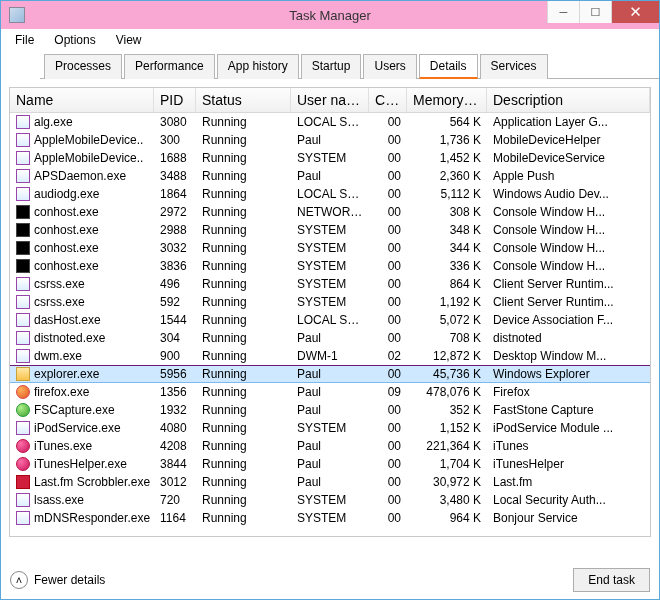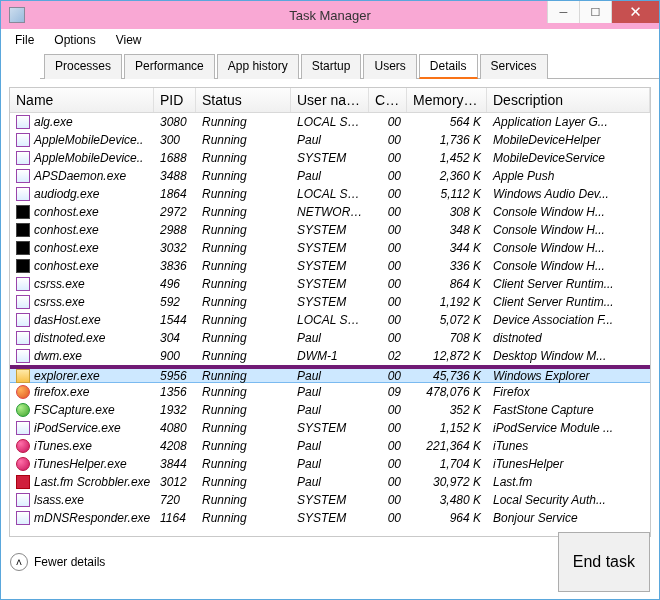--- a/index.html
+++ b/index.html
@@ -12,43 +12,43 @@
 .win-btn.close { background: #c75050; color: #fff; width: 48px; }
 .win-btn.close span { font-size: 15px; }
 .menubar { padding: 2px 6px 4px 6px; display: flex; gap: 4px; }
 .menubar span { padding: 2px 8px; cursor: default; }
 .tabs { display: flex; border-bottom: 1px solid #b5b5b5; padding-left: 4px; margin-left: 39px; }
 .tab { padding: 4px 10px; border: 1px solid #b5b5b5; border-bottom: none; margin-right: 2px; background: #f3f3f3; position: relative; top: 1px; font-size: 12px; }
 .tab.active { background: #fff; border-bottom: 2px solid #f97316; }
 .list-area { height: 450px; overflow: hidden; border: 1px solid #c9c9c9; margin: 8px; position: relative; }
 .headers { display: flex; background: linear-gradient(#fdfdfd,#f0f0f0); border-bottom: 1px solid #d8d8d8; font-size: 14px; }
 .headers > div { padding: 4px 6px; border-right: 1px solid #e0e0e0; white-space: nowrap; overflow: hidden; text-overflow: ellipsis; }
-.rows { height: 420px; overflow-y: scroll; overflow-x: hidden; font-style: italic; }
+.rows { height: 420px; overflow-y: scroll; overflow-x: hidden; }
 .row { display: flex; height: 18px; align-items: center; font-size: 12px; }
-.row.selected { background: #cde8ff; border-top: 4px solid #701a75; border-bottom: 1px solid #7abaf0; }
+.row.selected { background: #cde8ff; border-top: 1px solid #701a75; border-bottom: 1px solid #7abaf0; }
 .row > div { padding: 0 6px; white-space: nowrap; overflow: hidden; text-overflow: ellipsis; }
 .cell-name { display: flex; align-items: center; gap: 4px; }
 .proc-icon { width: 14px; height: 14px; flex-shrink: 0; display: inline-block; border: 1px solid #94a; background: linear-gradient(#fff,#def); }
 .proc-icon.con { background: #000; border-color: #444; }
 .proc-icon.ff { border-radius: 50%; background: radial-gradient(circle at 30% 30%, #ffb05a, #e05522); border-color: #d44; }
 .proc-icon.itunes { border-radius: 50%; background: radial-gradient(circle at 30% 30%, #ff6fa8, #c9155c); border-color: #b14; }
 .proc-icon.fs { border-radius: 50%; background: radial-gradient(circle at 30% 30%, #aef08c, #3da22c); border-color: #293; }
 .proc-icon.lfm { background: #d01f3c; border-color: #a01; }
 .proc-icon.explorer { background: linear-gradient(#ffe9a8,#f8c24a); border-color: #caa13a; }
 .c-name { width: 144px; }
 .c-pid { width: 42px; }
 .c-status { width: 95px; }
 .c-user { width: 78px; }
 .c-cpu { width: 38px; text-align: right; }
 .c-mem { width: 80px; text-align: right; }
 .c-desc { flex: 1; }
 .footer { position: absolute; bottom: 8px; left: 10px; right: 10px; display: flex; justify-content: space-between; align-items: center; }
 .fewer { display: flex; align-items: center; gap: 6px; cursor: default; font-size: 12px; }
 .fewer .circ { width: 18px; height: 18px; border: 1px solid #888; border-radius: 50%; display: flex; align-items: center; justify-content: center; font-size: 11px; }
-.end-btn { padding: 20px 14px; border: 1px solid #adadad; background: #f0f0f0; font-size: 16px; }
+.end-btn { padding: 4px 14px; border: 1px solid #adadad; background: #f0f0f0; font-size: 12px; }
 .rows::-webkit-scrollbar { width: 17px; }
 .rows::-webkit-scrollbar-track { background: #f0f0f0; }
 .rows::-webkit-scrollbar-thumb { background: #c2c2c2; border: 1px solid #a0a0a0; }
 </style>
 </head>
 <body>
 
 <div class="titlebar">
   <span class="app-icon"></span>
   <span class="title">Task Manager</span>

